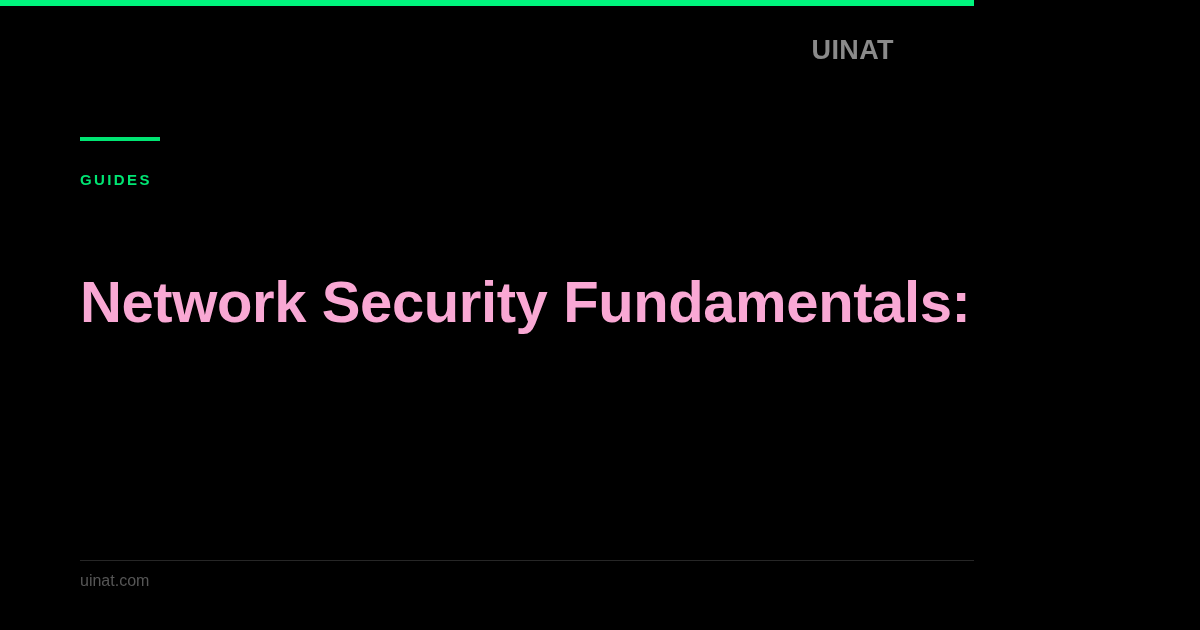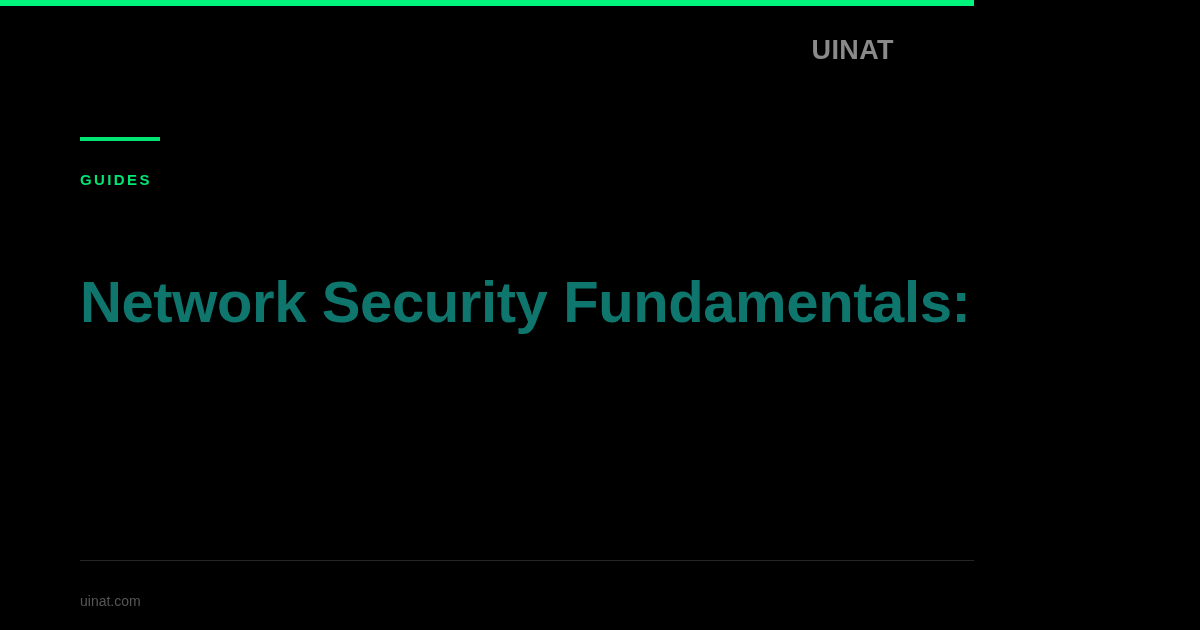--- a/index.html
+++ b/index.html
@@ -70,43 +70,43 @@
 
   
   .headline {
     position: absolute;
     left: 80px;
     top: 228px;
     width: 1000px;
     font-size: 58px;
     font-weight: bold;
     line-height: 70px;
-    color: #0f766e;
+    color: #f9a8d4;
     letter-spacing: -0.4px;
   }
   .headline .hl-line {
     display: block;
     white-space: nowrap;
   }
 
   
   .footer {
     position: absolute;
     left: 80px;
     top: 560px;
     width: 1040px;
   }
   .footer-divider {
     width: 1040px;
     height: 1px;
     background: #262626;
   }
   .footer-url {
-    margin-top: 32px;
-    font-size: 14px;
+    margin-top: 12px;
+    font-size: 16px;
     line-height: 16px;
     color: #565656;
     white-space: nowrap;
   }
 </style>
 </head>
 <body>
 
 <div class="card">
 

